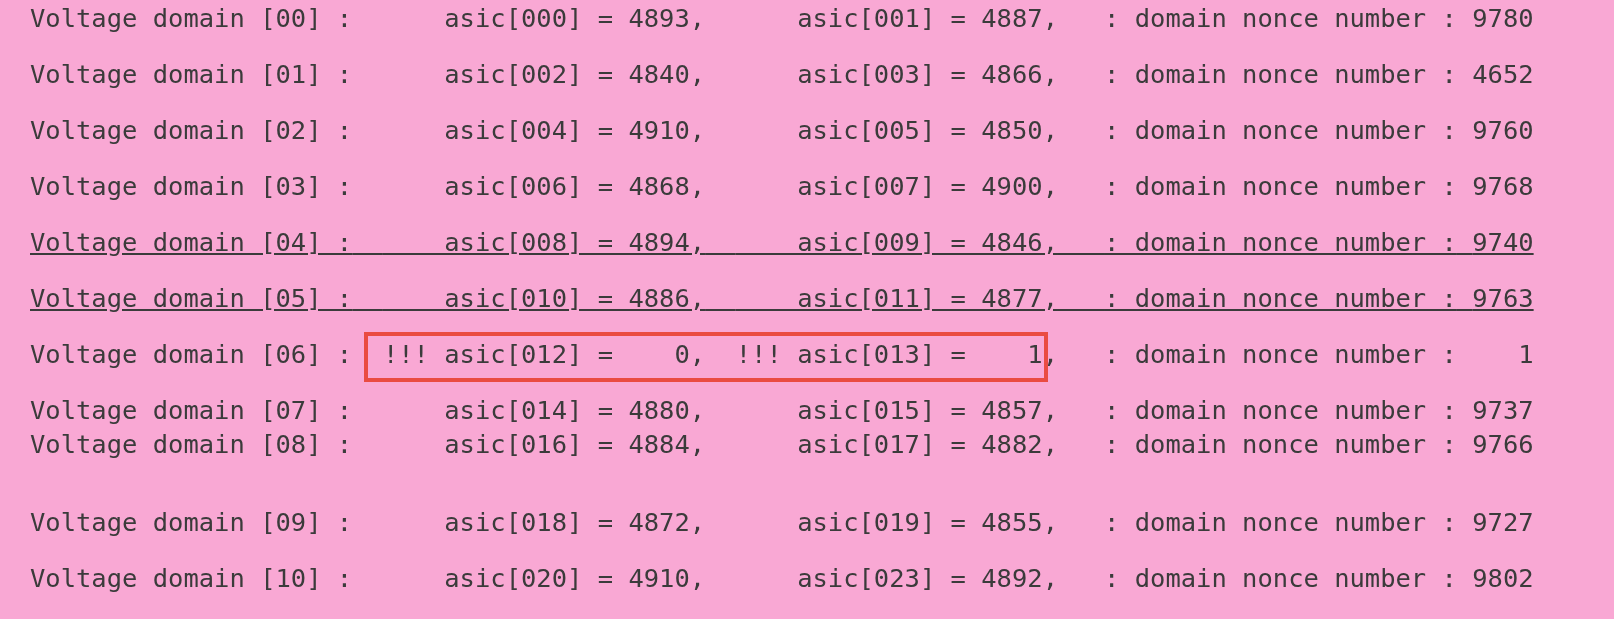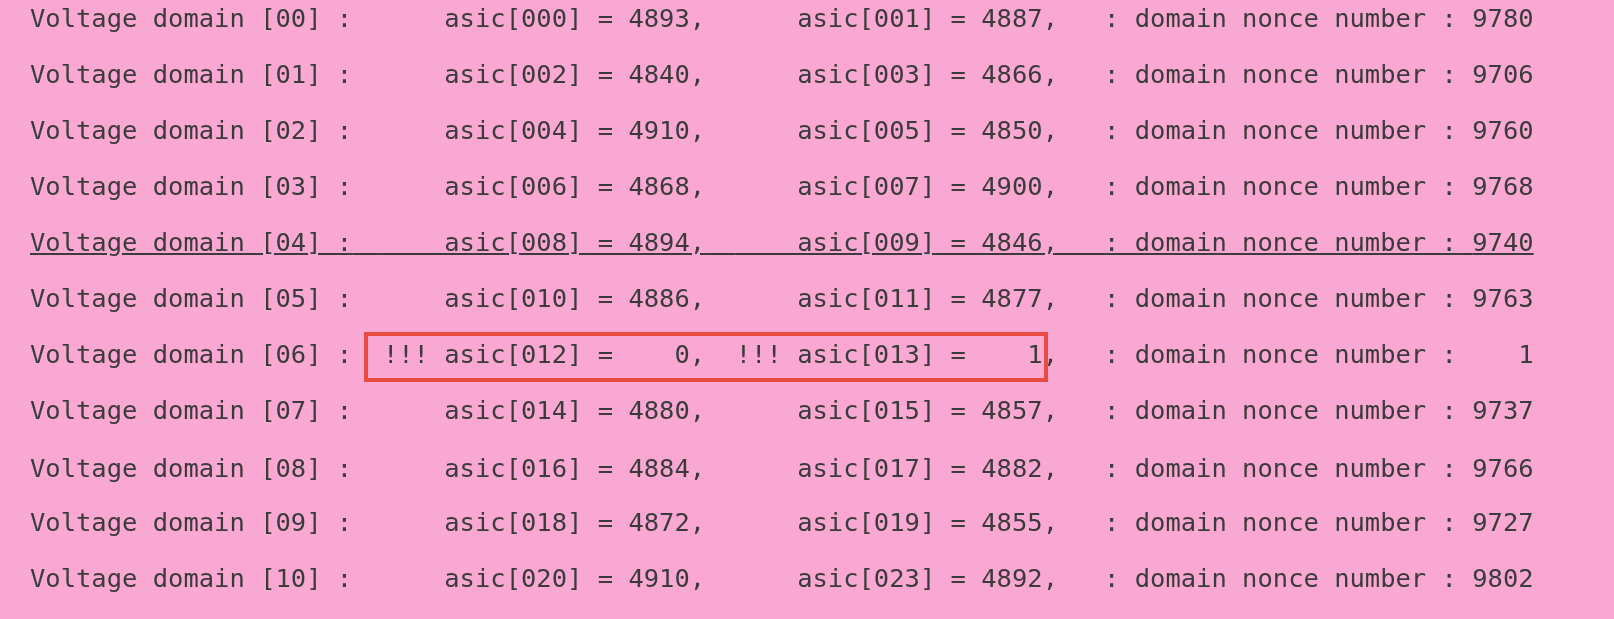--- a/index.html
+++ b/index.html
@@ -45,24 +45,24 @@
     background: transparent;
     pointer-events: none;
   }
 </style>
 </head>
 <body>
 
 <div id="log-root">
 
   <div class="log-line" style="top: 3px; font-size: 25.49px;"><span class="seg">Voltage domain [00] :</span>  <span class="seg">    asic[000] = 4893,</span>  <span class="seg">    asic[001] = 4887,</span>   <span class="seg">: domain nonce number :</span> <span class="seg">9780</span></div>
-    <div class="log-line" style="top: 59px; font-size: 25.49px;"><span class="seg">Voltage domain [01] :</span>  <span class="seg">    asic[002] = 4840,</span>  <span class="seg">    asic[003] = 4866,</span>   <span class="seg">: domain nonce number :</span> <span class="seg">9706</span></div>
+    <div class="log-line" style="top: 59px; font-size: 25.49px;"><span class="seg">Voltage domain [01] :</span>  <span class="seg">    asic[002] = 4840,</span>  <span class="seg">    asic[003] = 4866,</span>   <span class="seg">: domain nonce number :</span> <span class="seg">4652</span></div>
     <div class="log-line" style="top: 115px; font-size: 25.49px;"><span class="seg">Voltage domain [02] :</span>  <span class="seg">    asic[004] = 4910,</span>  <span class="seg">    asic[005] = 4850,</span>   <span class="seg">: domain nonce number :</span> <span class="seg">9760</span></div>
     <div class="log-line" style="top: 171px; font-size: 25.49px;"><span class="seg">Voltage domain [03] :</span>  <span class="seg">    asic[006] = 4868,</span>  <span class="seg">    asic[007] = 4900,</span>   <span class="seg">: domain nonce number :</span> <span class="seg">9768</span></div>
     <div class="log-line" style="top: 227px; font-size: 25.49px; text-decoration: underline;"><span class="seg">Voltage domain [04] :</span>  <span class="seg">    asic[008] = 4894,</span>  <span class="seg">    asic[009] = 4846,</span>   <span class="seg">: domain nonce number :</span> <span class="seg">9740</span></div>
-    <div class="log-line" style="top: 283px; font-size: 25.49px;"><span class="seg">Voltage domain [05] :</span>  <span class="seg">    asic[010] = 4886,</span>  <span class="seg">    asic[011] = 4877,</span>   <span class="seg">: domain nonce number :</span> <span class="seg">9763</span></div>
+    <div class="log-line" style="top: 283px; font-size: 25.49px; text-decoration: underline;"><span class="seg">Voltage domain [05] :</span>  <span class="seg">    asic[010] = 4886,</span>  <span class="seg">    asic[011] = 4877,</span>   <span class="seg">: domain nonce number :</span> <span class="seg">9763</span></div>
     <div class="log-line" style="top: 339px; font-size: 25.49px;"><span class="seg">Voltage domain [06] :</span>  <span class="seg">!!! asic[012] =    0,</span>  <span class="seg">!!! asic[013] =    1,</span>   <span class="seg">: domain nonce number :</span> <span class="seg">   1</span></div>
     <div class="log-line" style="top: 395px; font-size: 25.49px;"><span class="seg">Voltage domain [07] :</span>  <span class="seg">    asic[014] = 4880,</span>  <span class="seg">    asic[015] = 4857,</span>   <span class="seg">: domain nonce number :</span> <span class="seg">9737</span></div>
-    <div class="log-line" style="top: 453px; font-size: 25.49px; text-align: center;"><span class="seg">Voltage domain [08] :</span>  <span class="seg">    asic[016] = 4884,</span>  <span class="seg">    asic[017] = 4882,</span>   <span class="seg">: domain nonce number :</span> <span class="seg">9766</span></div>
+    <div class="log-line" style="top: 429px; font-size: 25.49px; text-align: center;"><span class="seg">Voltage domain [08] :</span>  <span class="seg">    asic[016] = 4884,</span>  <span class="seg">    asic[017] = 4882,</span>   <span class="seg">: domain nonce number :</span> <span class="seg">9766</span></div>
     <div class="log-line" style="top: 507px; font-size: 25.49px;"><span class="seg">Voltage domain [09] :</span>  <span class="seg">    asic[018] = 4872,</span>  <span class="seg">    asic[019] = 4855,</span>   <span class="seg">: domain nonce number :</span> <span class="seg">9727</span></div>
     <div class="log-line" style="top: 563px; font-size: 25.49px;"><span class="seg">Voltage domain [10] :</span>  <span class="seg">    asic[020] = 4910,</span>  <span class="seg">    asic[023] = 4892,</span>   <span class="seg">: domain nonce number :</span> <span class="seg">9802</span></div>
     <div id="fault-highlight-box" style="left: 364px; top: 332px; width: 684px; height: 50px; border-color: rgb(234, 75, 65);"></div>
 </div>
 
 </body></html>

